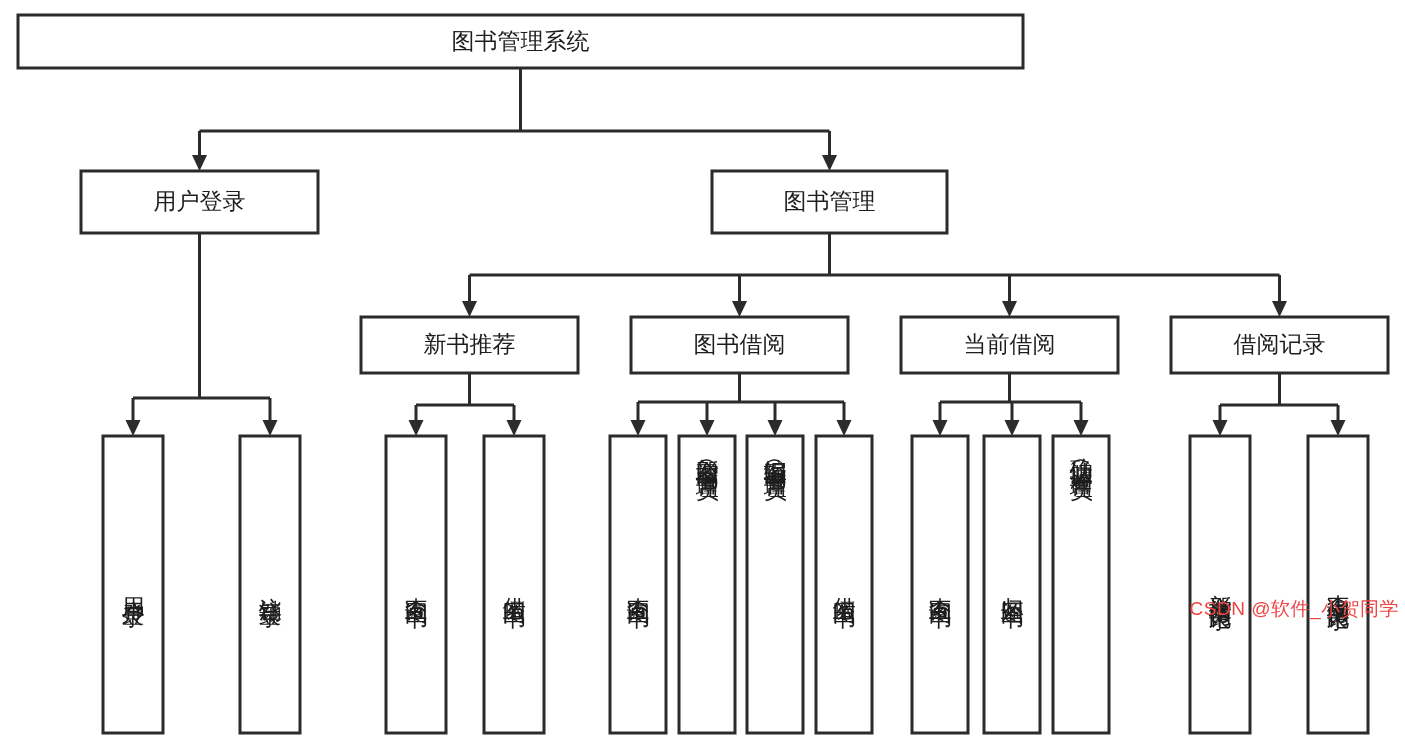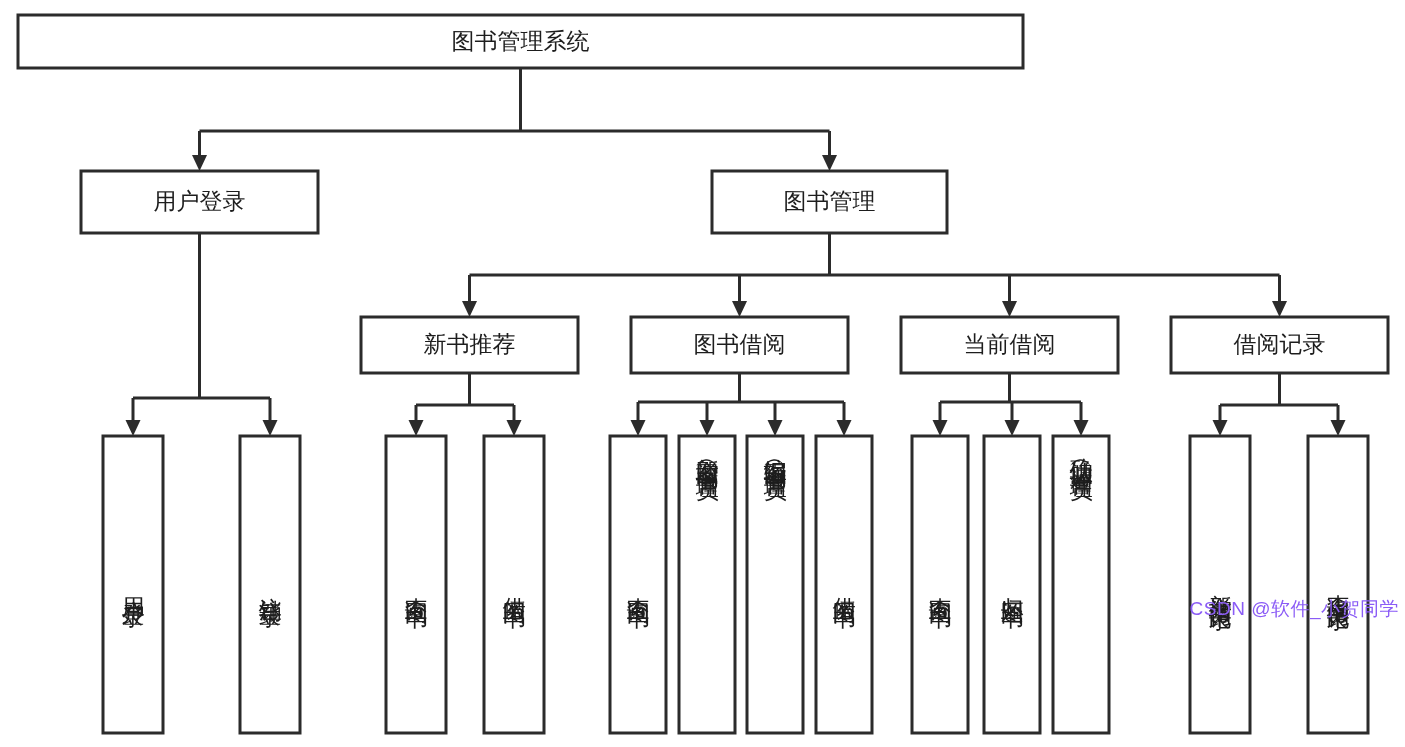--- a/index.html
+++ b/index.html
@@ -65,21 +65,21 @@
     color: #1d1d1d;
     letter-spacing: 3px;
     white-space: nowrap;
   }
   #watermark {
     position: absolute;
     right: 6px;
     bottom: 2px;
     font-family: "Liberation Sans", "DejaVu Sans", sans-serif;
     font-size: 19px;
-    color: #8b5cf6;
+    color: #ef4444;
     letter-spacing: 0.5px;
     white-space: nowrap;
   }
 </style>
 </head>
 <body>
 
 <div id="diagram-root">
   <svg id="flow-svg" viewBox="0 0 1405 747">
     <g id="connector-layer">

